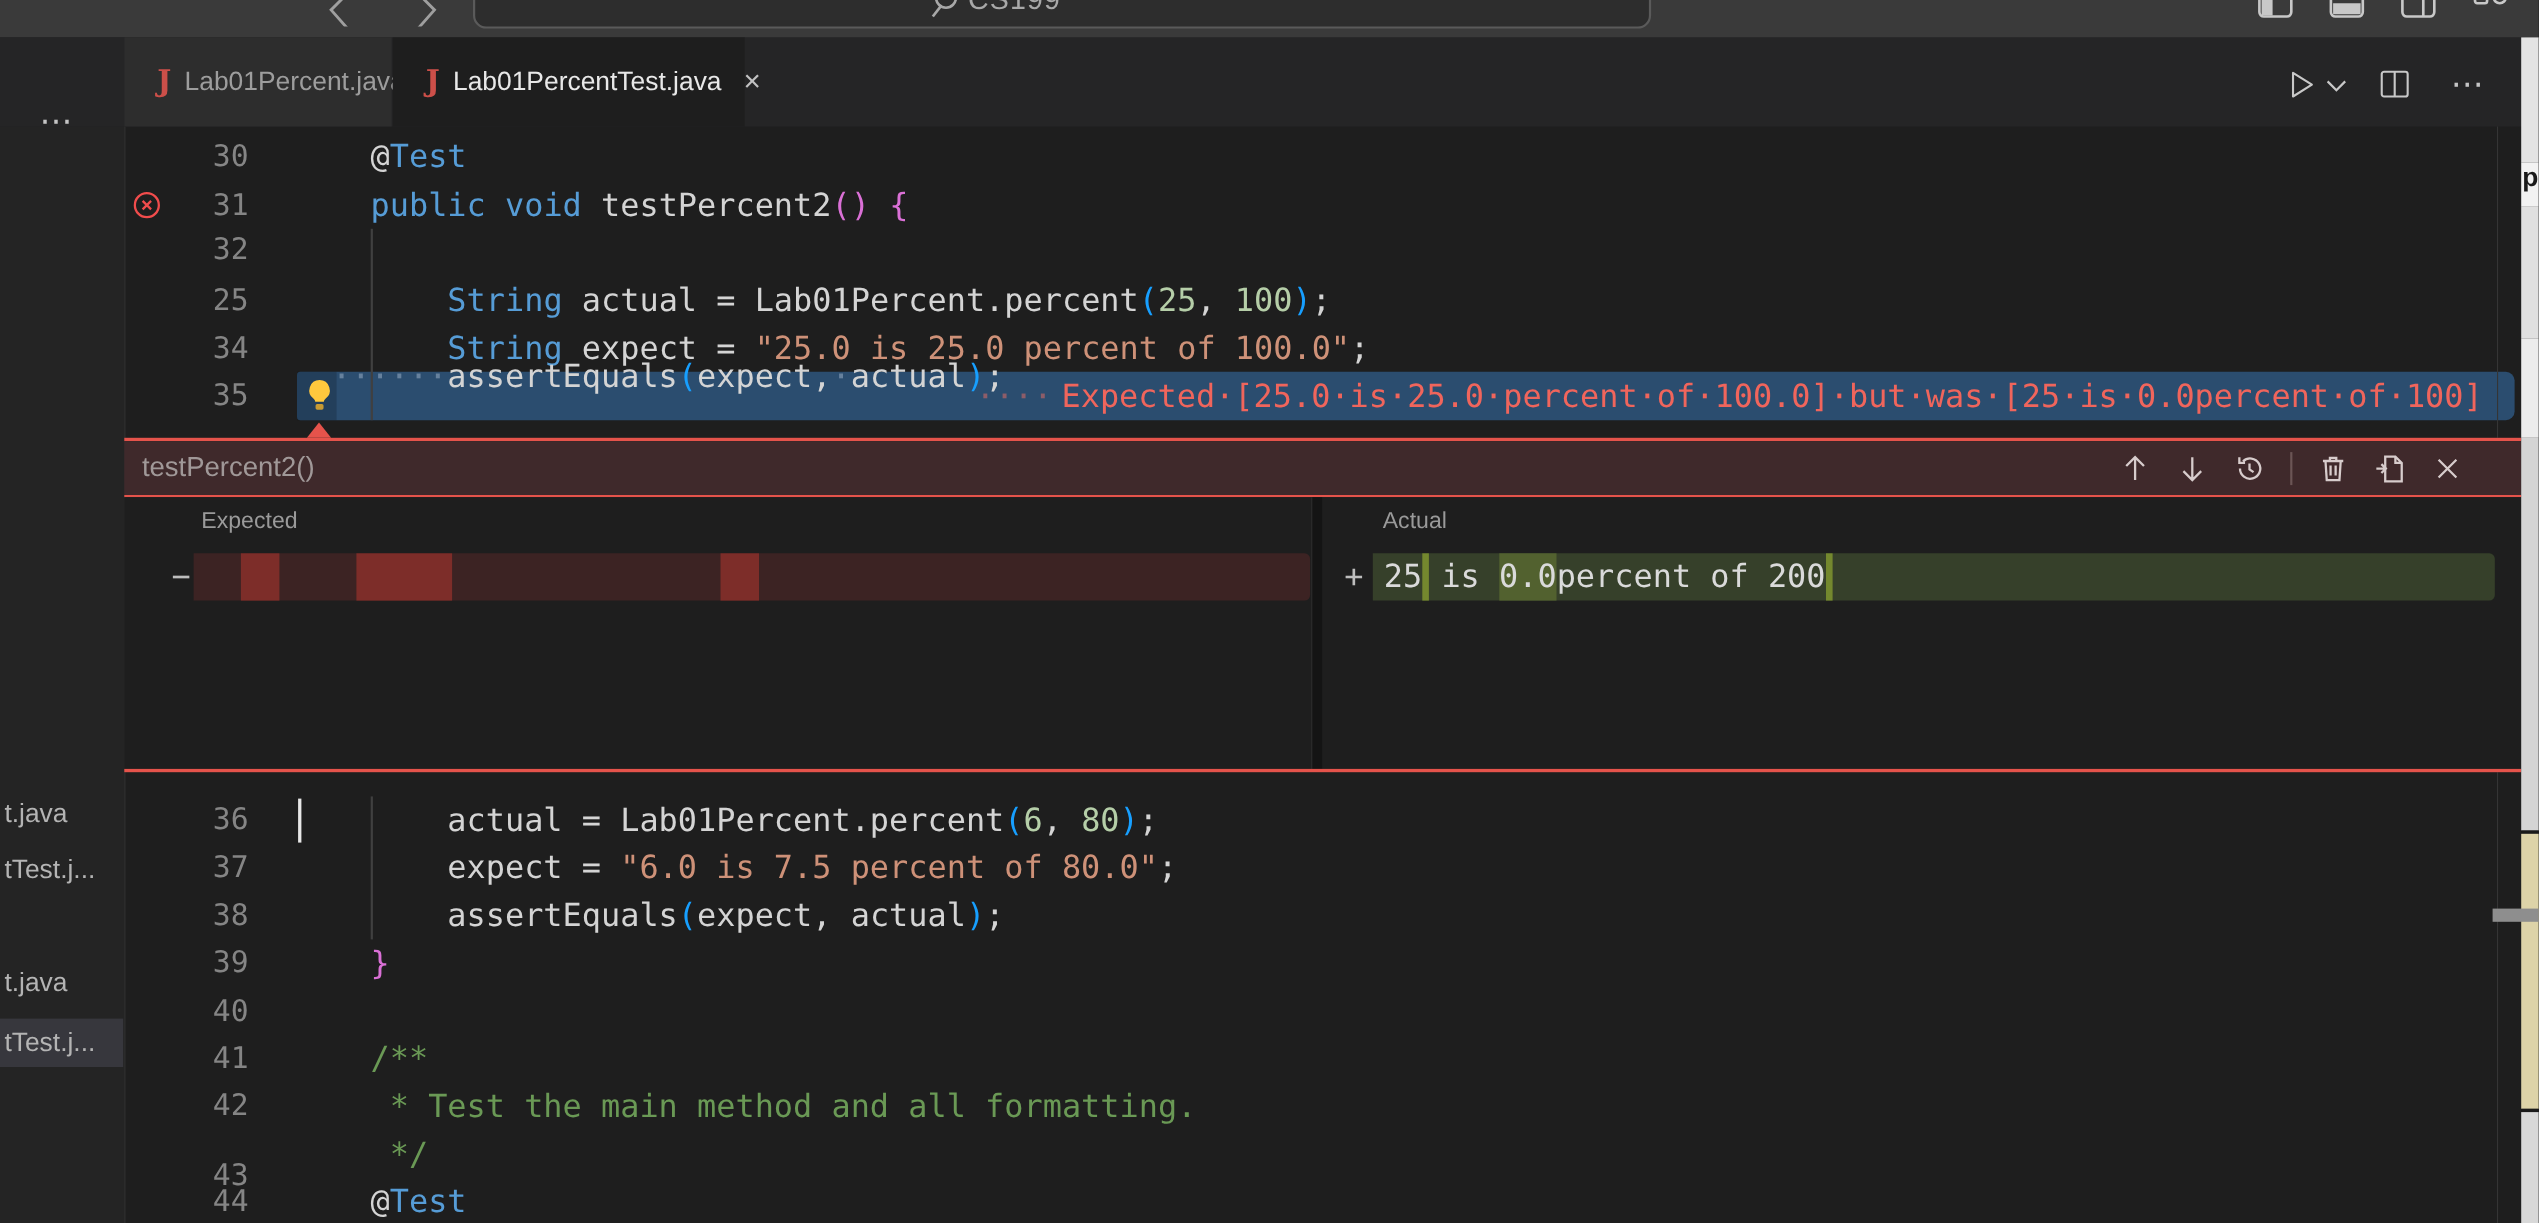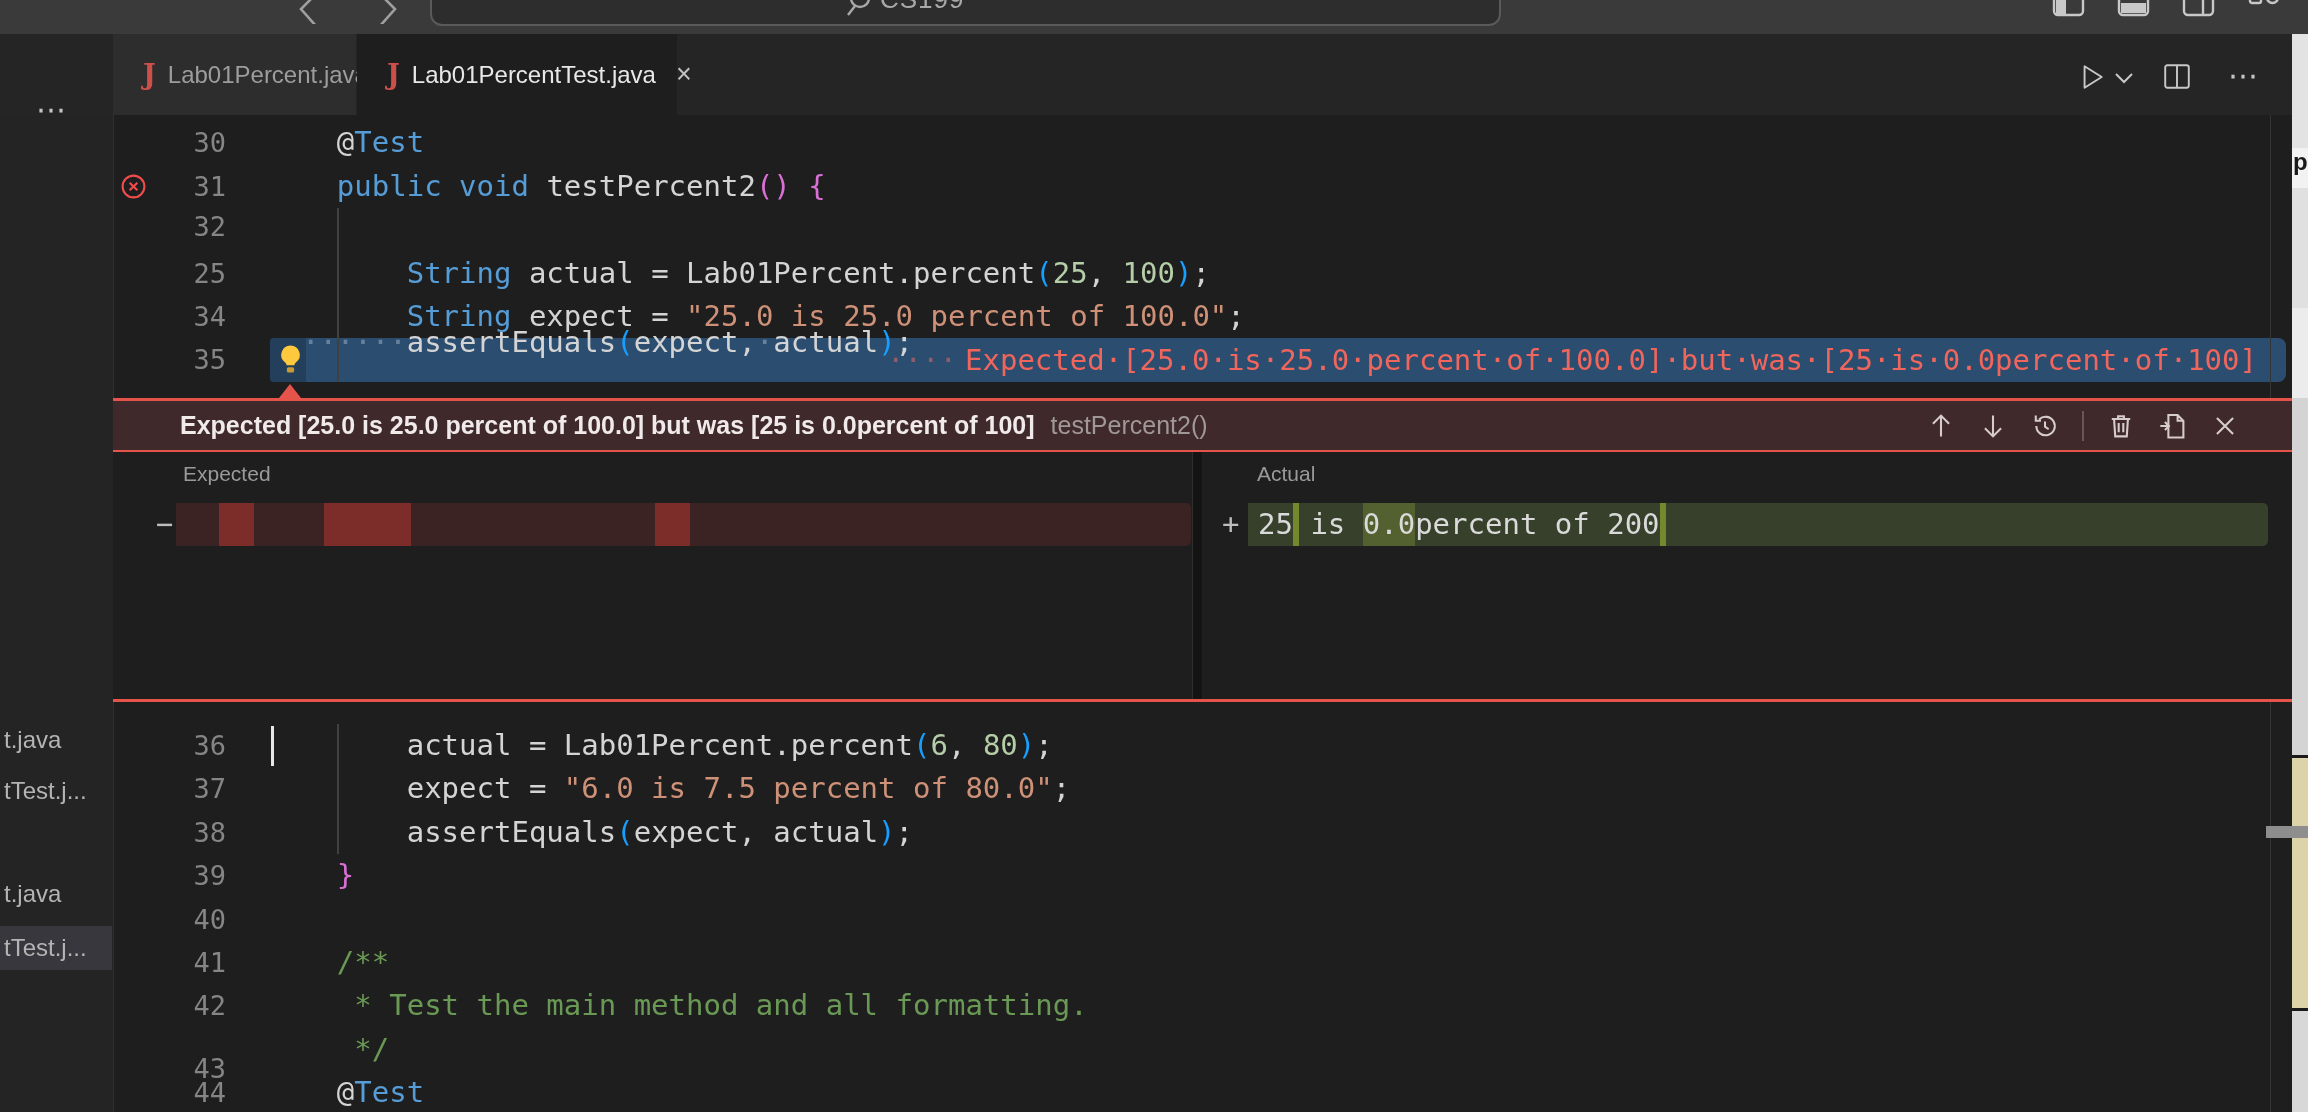--- a/index.html
+++ b/index.html
@@ -194,21 +194,20 @@
     <path d="M13 2 a9 9 0 0 1 5.2 16.3 c-.9.7-1.4 1.7-1.4 2.7 h-7.6 c0-1-.5-2-1.4-2.7 A9 9 0 0 1 13 2 z" fill="#FFC83D"></path>
     <rect x="9.5" y="23" width="7" height="5" rx="1.5" fill="#c79a33"></rect>
   </svg>
   <div class="abs" id="cursor"></div>
   <div class="abs" id="inline-err-lead">····</div>
   <div class="abs" id="inline-err">Expected·[25.0·is·25.0·percent·of·100.0]·but·was·[25·is·0.0percent·of·100]</div>
   <div class="abs" id="peek-arrow"></div>
 
   <div class="abs red-line" style="top:398px;"></div>
   <div class="abs" id="peek-head">
-    <span id="peek-title">Expected [25.0 is 25.0 percent of 100.0] but was [25 is 0.0percent of 100]</span>
     <span id="peek-context">testPercent2()</span>
     <div id="peek-actions">
       <span class="pk-ic">
         <svg width="30" height="30" viewBox="0 0 26 26">
             <path d="M13 22 V5 M6 11 l7-7 7 7" fill="none" stroke="#d7cccc" stroke-width="1.8"></path>
           </svg>
         </span>
       <span class="pk-ic">
         <svg width="30" height="30" viewBox="0 0 26 26">
             <path d="M13 4 v17 M6 15 l7 7 7-7" fill="none" stroke="#d7cccc" stroke-width="1.8"></path>

